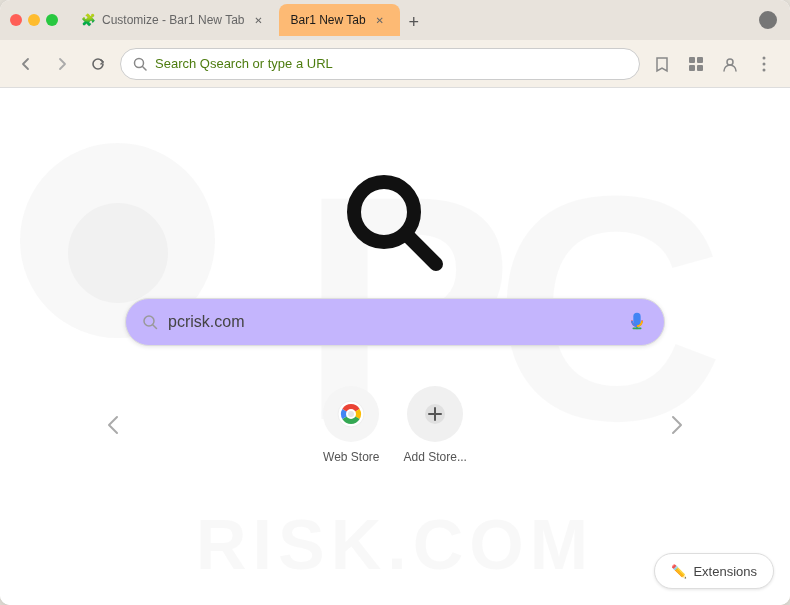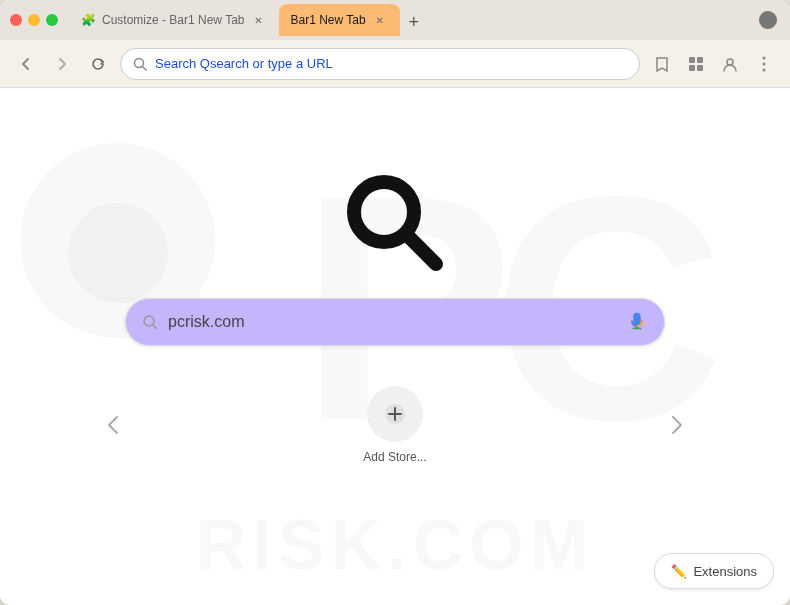--- a/index.html
+++ b/index.html
@@ -167,21 +167,21 @@
       color: #555;
       border: 1px solid #ccc;
     }
 
     .url-search-icon {
       color: #888;
       font-size: 12px;
     }
 
     .url-text {
-      color: #1d4ed8;
+      color: #4d7c0f;
       font-size: 13px;
     }
 
     .address-actions {
       display: flex;
       gap: 6px;
       align-items: center;
     }
 
     .addr-action-btn {
@@ -485,20 +485,36 @@
 
     <div class="shortcuts-row">
       <div class="arrow-btn">
         <svg width="12" height="20" viewBox="0 0 12 20" fill="none">
           <path d="M10 2L2 10l8 8" stroke="#aaa" stroke-width="2" stroke-linecap="round" stroke-linejoin="round"></path>
         </svg>
       </div>
 
       <div class="shortcuts">
 
+        <div class="shortcut-item">
+          <div class="shortcut-icon">
+
+            <svg width="28" height="28" viewBox="0 0 28 28">
+              <circle cx="14" cy="14" r="13" fill="white" stroke="#eee"></circle>
+              <path d="M14 14 L14 4 A10 10 0 0 1 22.66 9 Z" fill="#ea4335"></path>
+              <path d="M14 14 L22.66 9 A10 10 0 0 1 22.66 19 Z" fill="#fbbc05"></path>
+              <path d="M14 14 L22.66 19 A10 10 0 0 1 5.34 19 Z" fill="#34a853"></path>
+              <path d="M14 14 L5.34 19 A10 10 0 0 1 5.34 9 Z" fill="#4285f4"></path>
+              <path d="M14 14 L5.34 9 A10 10 0 0 1 14 4 Z" fill="#ea4335"></path>
+              <circle cx="14" cy="14" r="5" fill="white"></circle>
+              <circle cx="14" cy="14" r="3" fill="#aaa" opacity="0.3"></circle>
+            </svg>
+          </div>
+          <span class="shortcut-label">Web Store</span>
+        </div>
 
         <div class="shortcut-item">
           <div class="add-shortcut-icon">
             <svg width="22" height="22" viewBox="0 0 22 22" fill="none">
               <circle cx="11" cy="11" r="10" fill="#e0e0e0"></circle>
               <line x1="11" y1="5" x2="11" y2="17" stroke="#555" stroke-width="2" stroke-linecap="round"></line>
               <line x1="5" y1="11" x2="17" y2="11" stroke="#555" stroke-width="2" stroke-linecap="round"></line>
             </svg>
           </div>
           <span class="shortcut-label">Add Store...</span>

